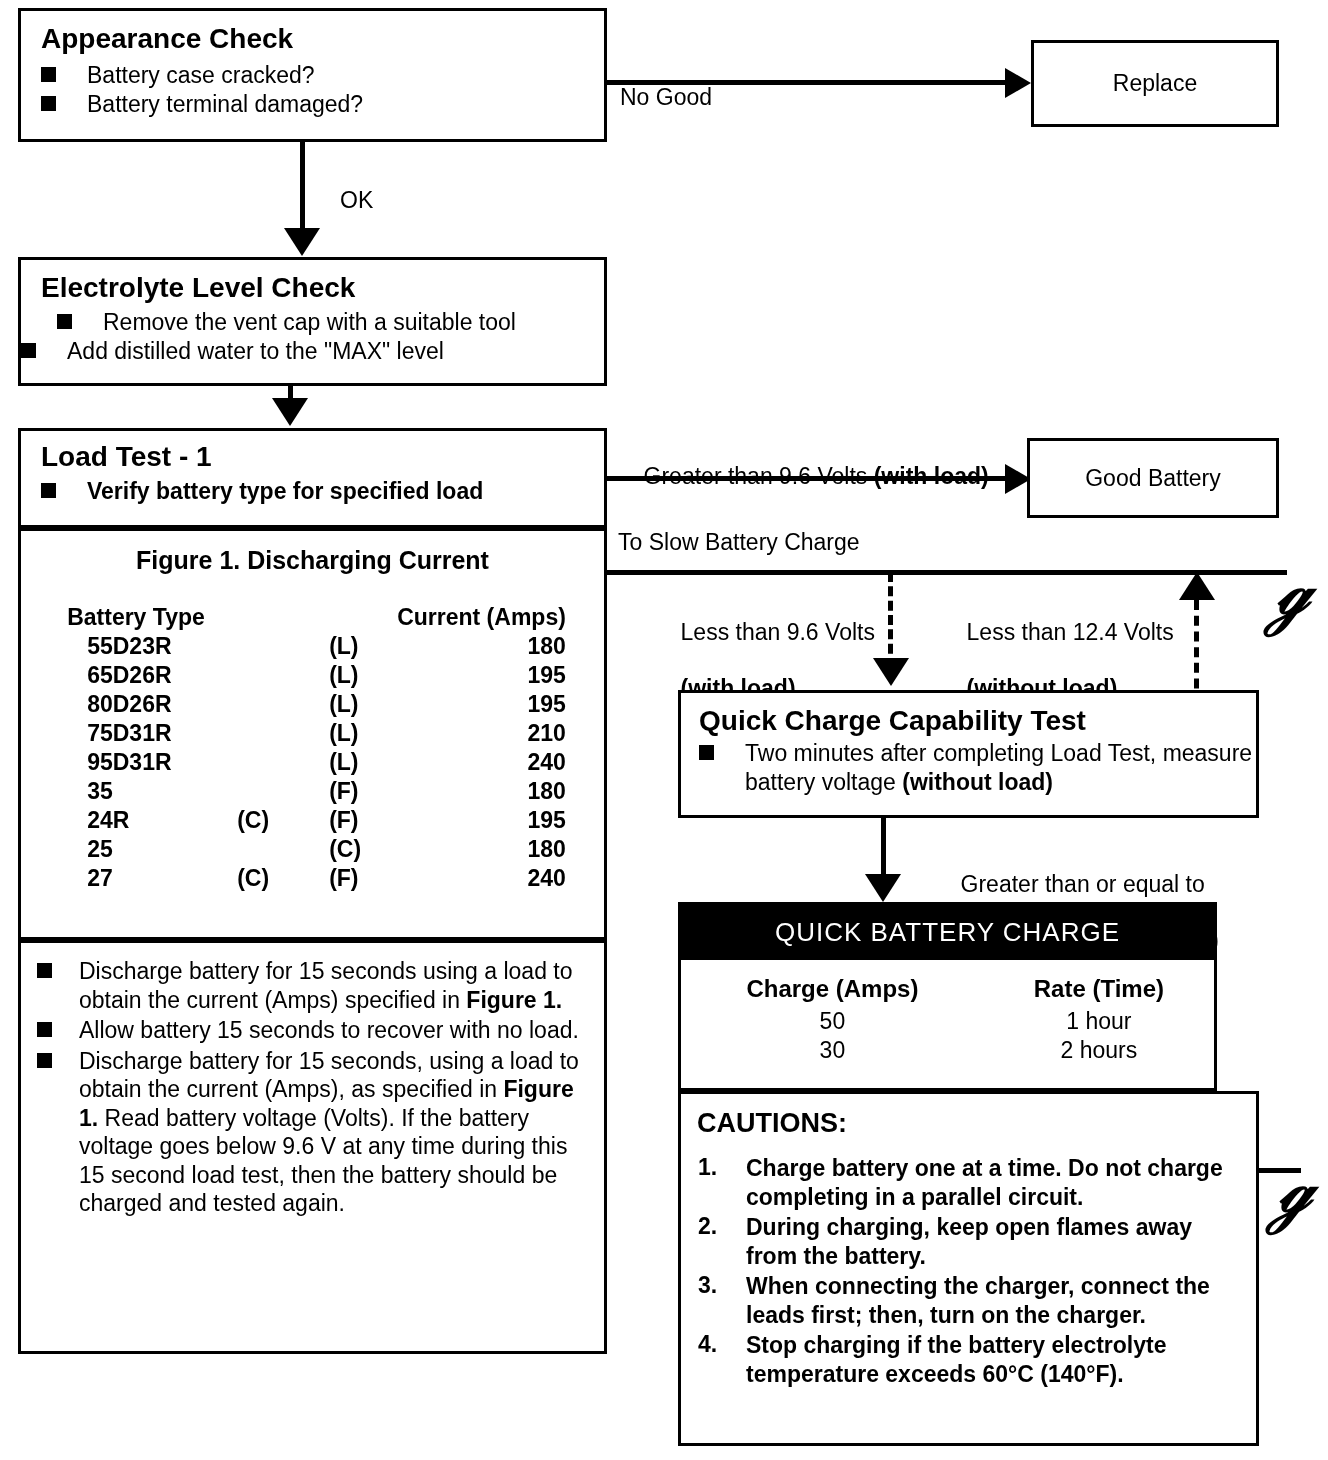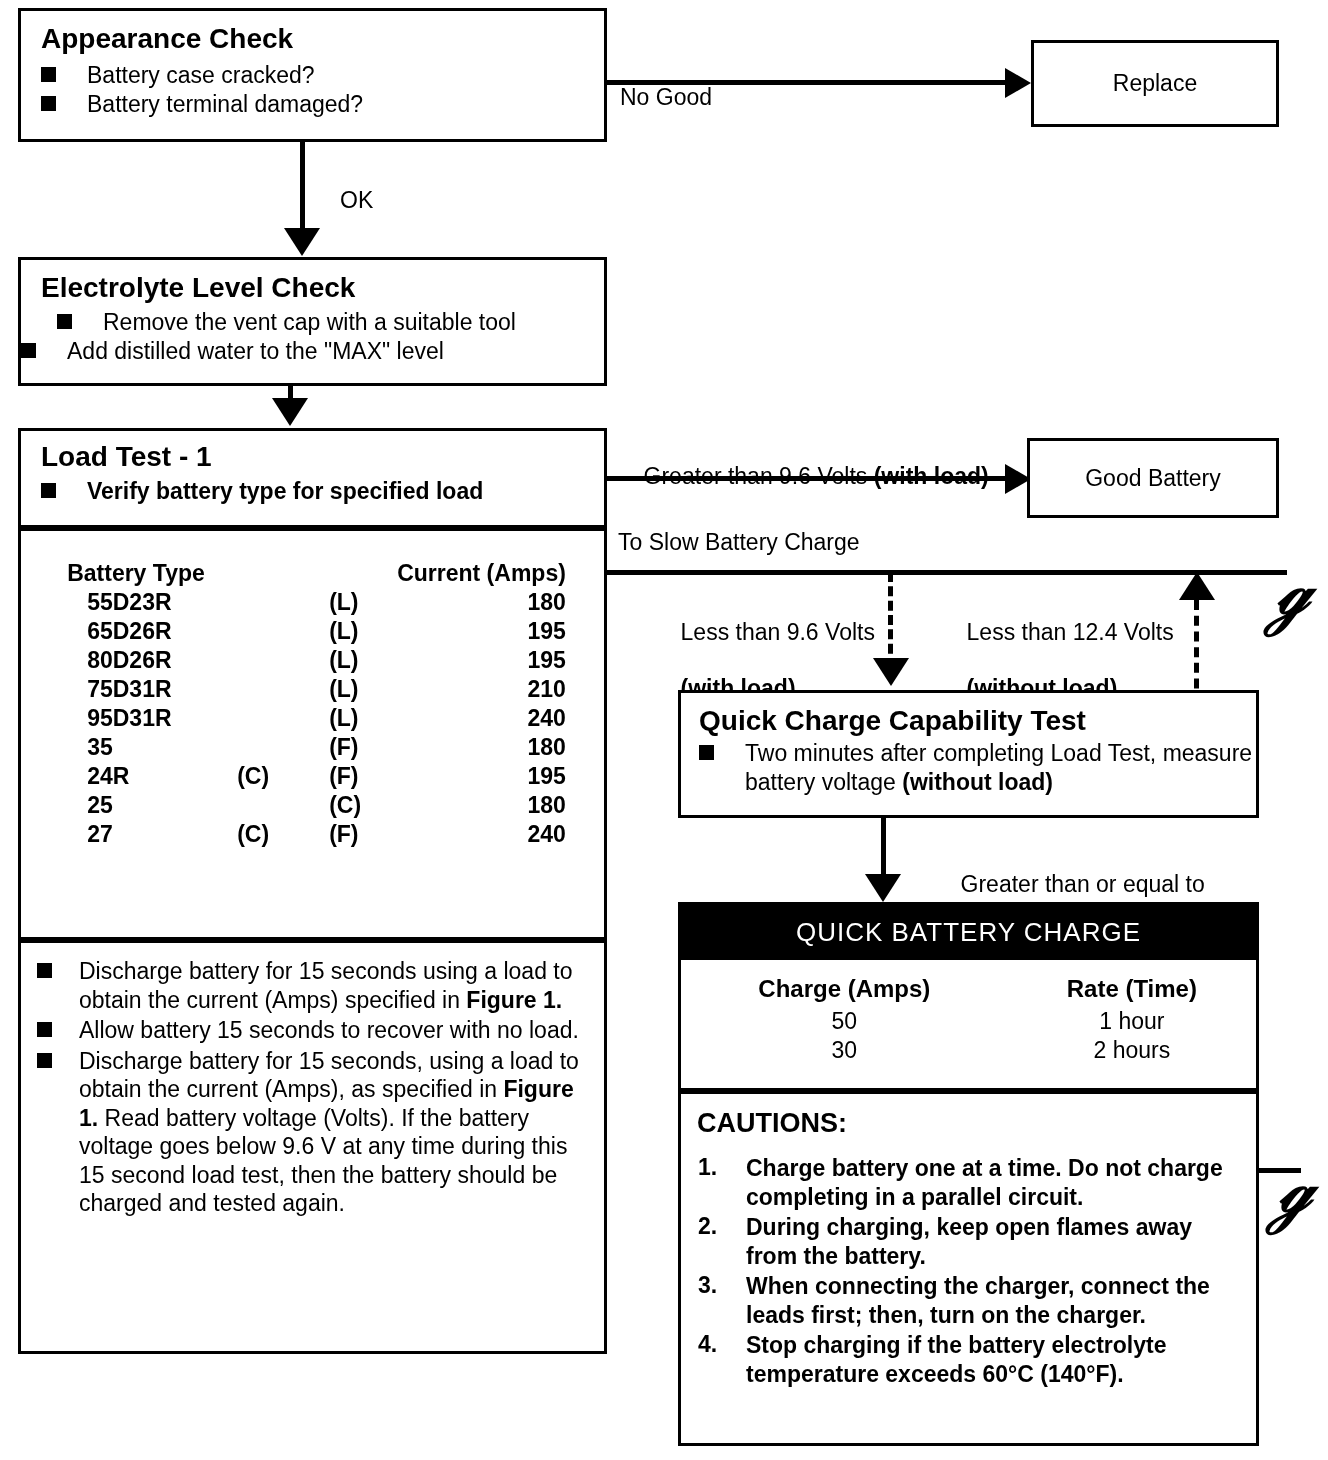--- a/index.html
+++ b/index.html
@@ -87,20 +87,21 @@
 
   <div class="box" style="left:18px;top:428px;width:589px;height:100px;">
     <div class="title" style="margin:10px 0 4px 20px;">Load Test - 1</div>
     <div class="row" style="margin-left:20px;">
       <div class="bx"><span class="bullet"></span></div>
       <div class="tx b">Verify battery type for specified load</div>
     </div>
   </div>
 
   <div class="box" style="left:18px;top:528px;width:589px;height:412px;">
+    <div class="title" style="text-align:center;margin-top:15px;font-size:25px;">Figure 1.  Discharging Current</div>
     <table class="ftab" style="position:relative;margin:28px auto 0 auto;">
       <thead>
         <tr>
           <td class="c-type" style="text-align:left;padding-left:8px;">Battery Type</td>
           <td class="c-par"></td>
           <td></td>
             <td class="c-amp">Current (Amps)</td>
         </tr>
       </thead>
       <tbody id="fig1-body">
@@ -218,21 +219,21 @@
     </div>
   </div>
 
   <div class="vline" style="left:881px;top:818px;height:72px;"></div>
   <div class="arrow-d" style="left:865px;top:874px;"></div>
   <div class="lbl" style="left:935px;top:842px;">
     <span>Greater than or equal to</span><br>
     <span><span>12.4 Volts </span><span class="b">(without load)</span></span>
   </div>
 
-  <div class="box" style="left:678px;top:902px;width:581px;height:189px;">
+  <div class="box" style="left:678px;top:902px;width:539px;height:189px;">
     <div class="qhdr">QUICK BATTERY CHARGE</div>
     <table class="ctab" style="margin-top:14px;">
       <thead>
         <tr>
           <th>Charge (Amps)</th>
           <th>Rate (Time)</th>
         </tr>
       </thead>
       <tbody id="charge-body">
           <tr>

